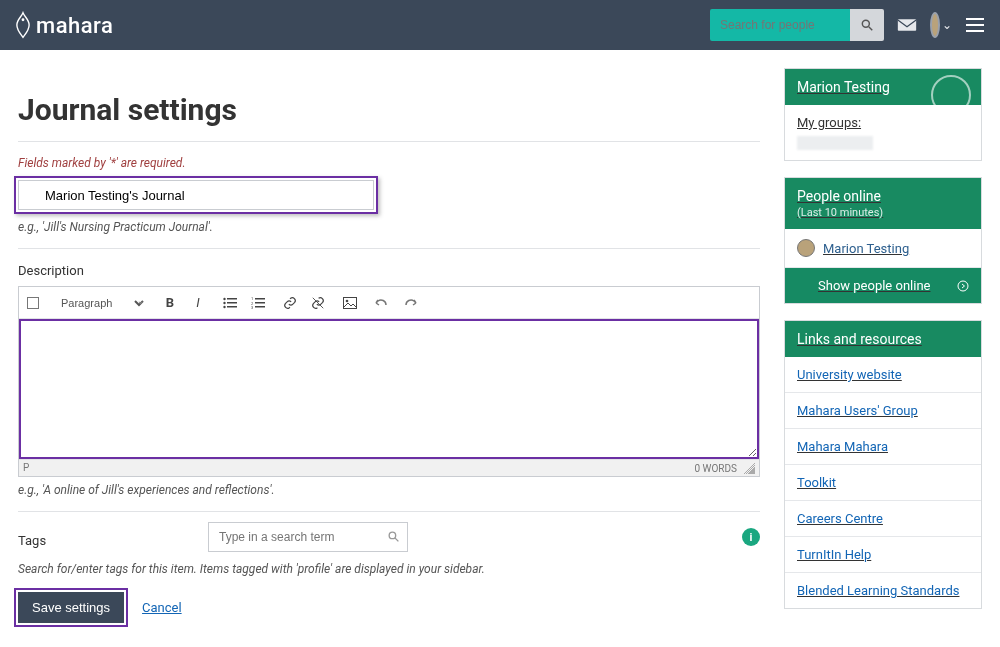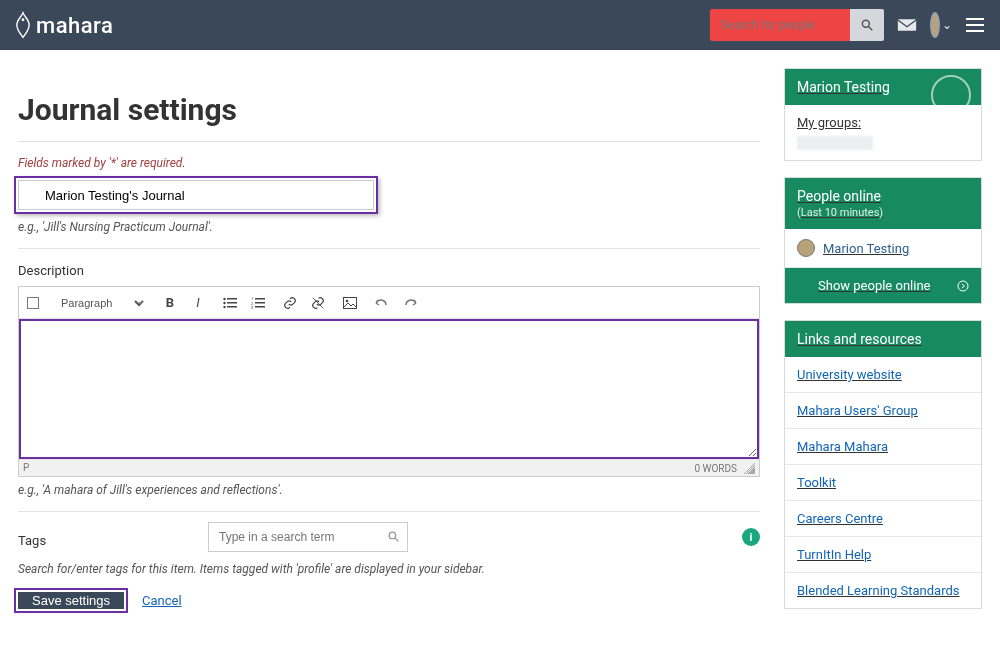--- a/index.html
+++ b/index.html
@@ -13,21 +13,21 @@
     padding: 0 14px; justify-content: space-between; color: #fff;
   }
   .brand { display: flex; align-items: center; gap: 4px; justify-content: space-between; }
   .brand svg { width: 18px; height: 28px; }
   .brand-text { font-size: 22px; font-weight: 500; letter-spacing: .5px; }
 
   .topbar-right { display: flex; align-items: center; gap: 12px; }
   .search-wrap { display: flex; }
   .search-wrap input {
     width: 140px; height: 32px; padding: 0 10px; border: none; font-size: 12px;
-    color: #333; background: #ef4444; border-radius: 2px 0 0 2px;
+    color: #333; background: #14b8a6; border-radius: 2px 0 0 2px;
   }
   .search-wrap button {
     width: 34px; height: 32px; border: none; background: #d4d7db; cursor: pointer;
     display: flex; align-items: center; justify-content: center; border-radius: 0 2px 2px 0;
   }
   .top-icon { width: 22px; height: 22px; display: flex; align-items: center; justify-content: center; color: #e6e8ec; cursor: pointer; }
   .avatar-sm {
     width: 26px; height: 26px; border-radius: 50%; background: #b9a27a;
     border: 2px solid #9aa1ac; display: inline-block;
   }
@@ -83,21 +83,21 @@
     background: linear-gradient(135deg, transparent 50%, #aaa 50%, #aaa 55%, transparent 55%, transparent 60%, #aaa 60%, #aaa 65%, transparent 65%, transparent 70%, #aaa 70%);
   }
 
   .tag-input-wrap { width: 200px; position: relative; }
   .tag-input-wrap input { width: 100%; height: 30px; padding: 0 28px 0 10px; border: 1px solid #c9ccd1; font-size: 12px; color: #666; }
   .tag-input-wrap .mag { position: absolute; right: 8px; top: 8px; color: #888; pointer-events: none; }
   .info-dot { width: 18px; height: 18px; border-radius: 50%; background: #1aa780; color: #fff; display: inline-flex; align-items: center; justify-content: center; font-size: 11px; font-weight: bold; margin-left: auto; cursor: pointer; }
 
   .actions { display: flex; align-items: center; gap: 18px; margin-top: 16px; }
   .btn-primary {
-    background: #3b4859; color: #fff; border: none; padding: 1px 14px; font-size: 13px; cursor: pointer;
+    background: #3b4859; color: #fff; border: none; padding: 8px 14px; font-size: 13px; cursor: pointer;
   }
   .link { color: #1265b5; text-decoration: underline; font-size: 13px; cursor: pointer; }
 
   .card { border: 1px solid #d8dbde; margin-bottom: 16px; background: #fff; }
   .card-head {
     background: #168a63; background: #188a61; color: #fff; padding: 10px 12px; font-size: 14px;
     display: flex; align-items: center; justify-content: space-between;
   }
   .card-head.with-avatar { position: relative; padding-right: 58px; }
   .card-head .av-lg {
@@ -256,21 +256,21 @@
         </div>
         <div class="editor-status">
           <span class="path">P</span>
           <span style="display:flex;align-items:center;gap:6px;">
             <span>0 WORDS</span>
             <span class="resize-icon"></span>
           </span>
         </div>
       </div>
     </div>
-    <div class="hint">e.g., 'A mahara of Jill's experiences and reflections'.</div>
+    <div class="hint">e.g., 'A online of Jill's experiences and reflections'.</div>
     <hr class="hr">
 
     <div class="field-row" style="align-items:center;">
       <div class="field-label">Tags</div>
       <div class="tag-input-wrap">
         <input type="text" placeholder="Type in a search term" style="">
         <span class="mag">
           <svg width="13" height="13" viewBox="0 0 24 24">
               <circle cx="10" cy="10" r="6" fill="none" stroke="#999" stroke-width="2.5"></circle>
               <line x1="15" y1="15" x2="21" y2="21" stroke="#999" stroke-width="2.5"></line>

